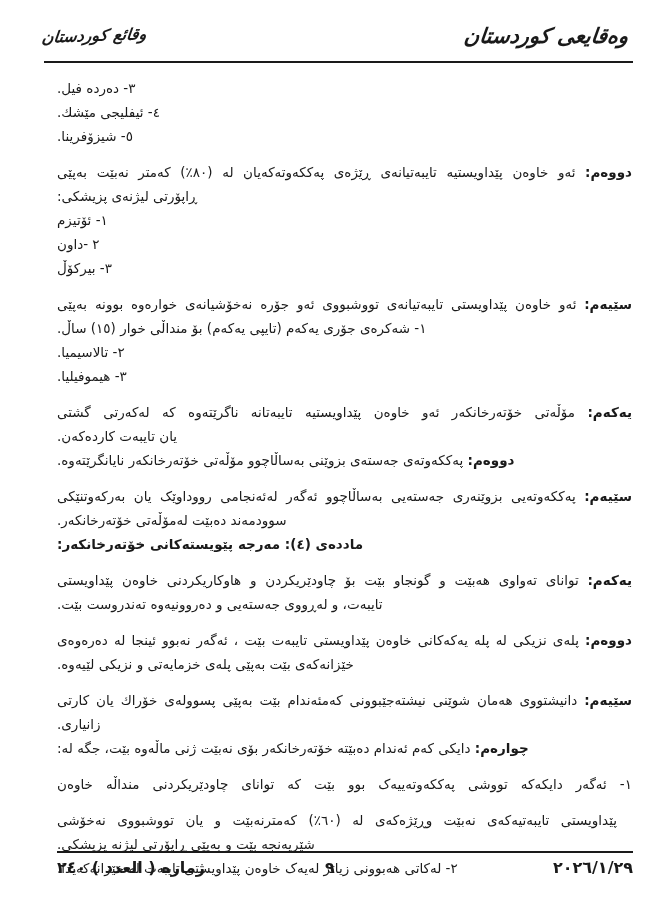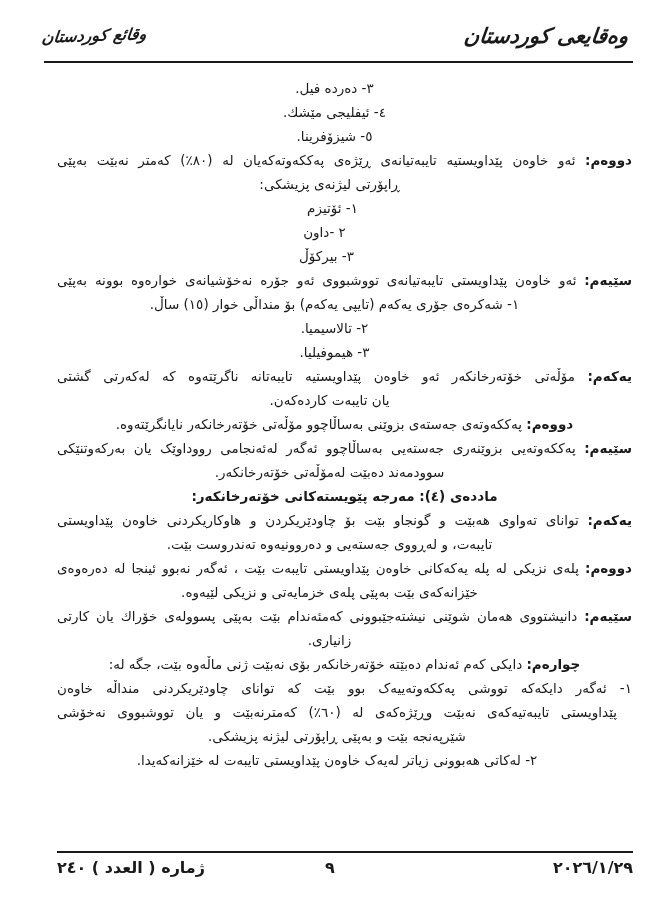--- a/index.html
+++ b/index.html
@@ -27,25 +27,25 @@
     white-space:nowrap;
   }
   .hrule{position:absolute;top:61px;left:44px;right:17px;border-top:2px solid #1a1a1a;}
   
   .textblock{
     position:absolute;top:76px;right:18px;left:57px;
     direction:rtl;
     font-size:13.5px;line-height:24px;
   }
   .line{
-    direction:rtl;text-align:center;
+    direction:rtl;text-align:left;
     height:24px;overflow:hidden;
   }
   .line .lb{font-weight:bold;}
-  .jl{text-align:justify;text-align-last:justify;}
+  .jl{text-align:justify;text-align-last:justify;margin-top:12px;}
   .ind-a{padding-right:20px;}
   .ind-b{padding-right:30px;}
   .ind-c{padding-right:24px;}
   .ind-d{padding-right:40px;}
   .ind-e{padding-right:36px;}
   .ind-f{padding-right:15px;}
   
   .frule{position:absolute;top:851px;left:57px;right:17px;border-top:2px solid #1a1a1a;}
   .footer{
     position:absolute;top:856px;left:57px;right:17px;height:20px;

